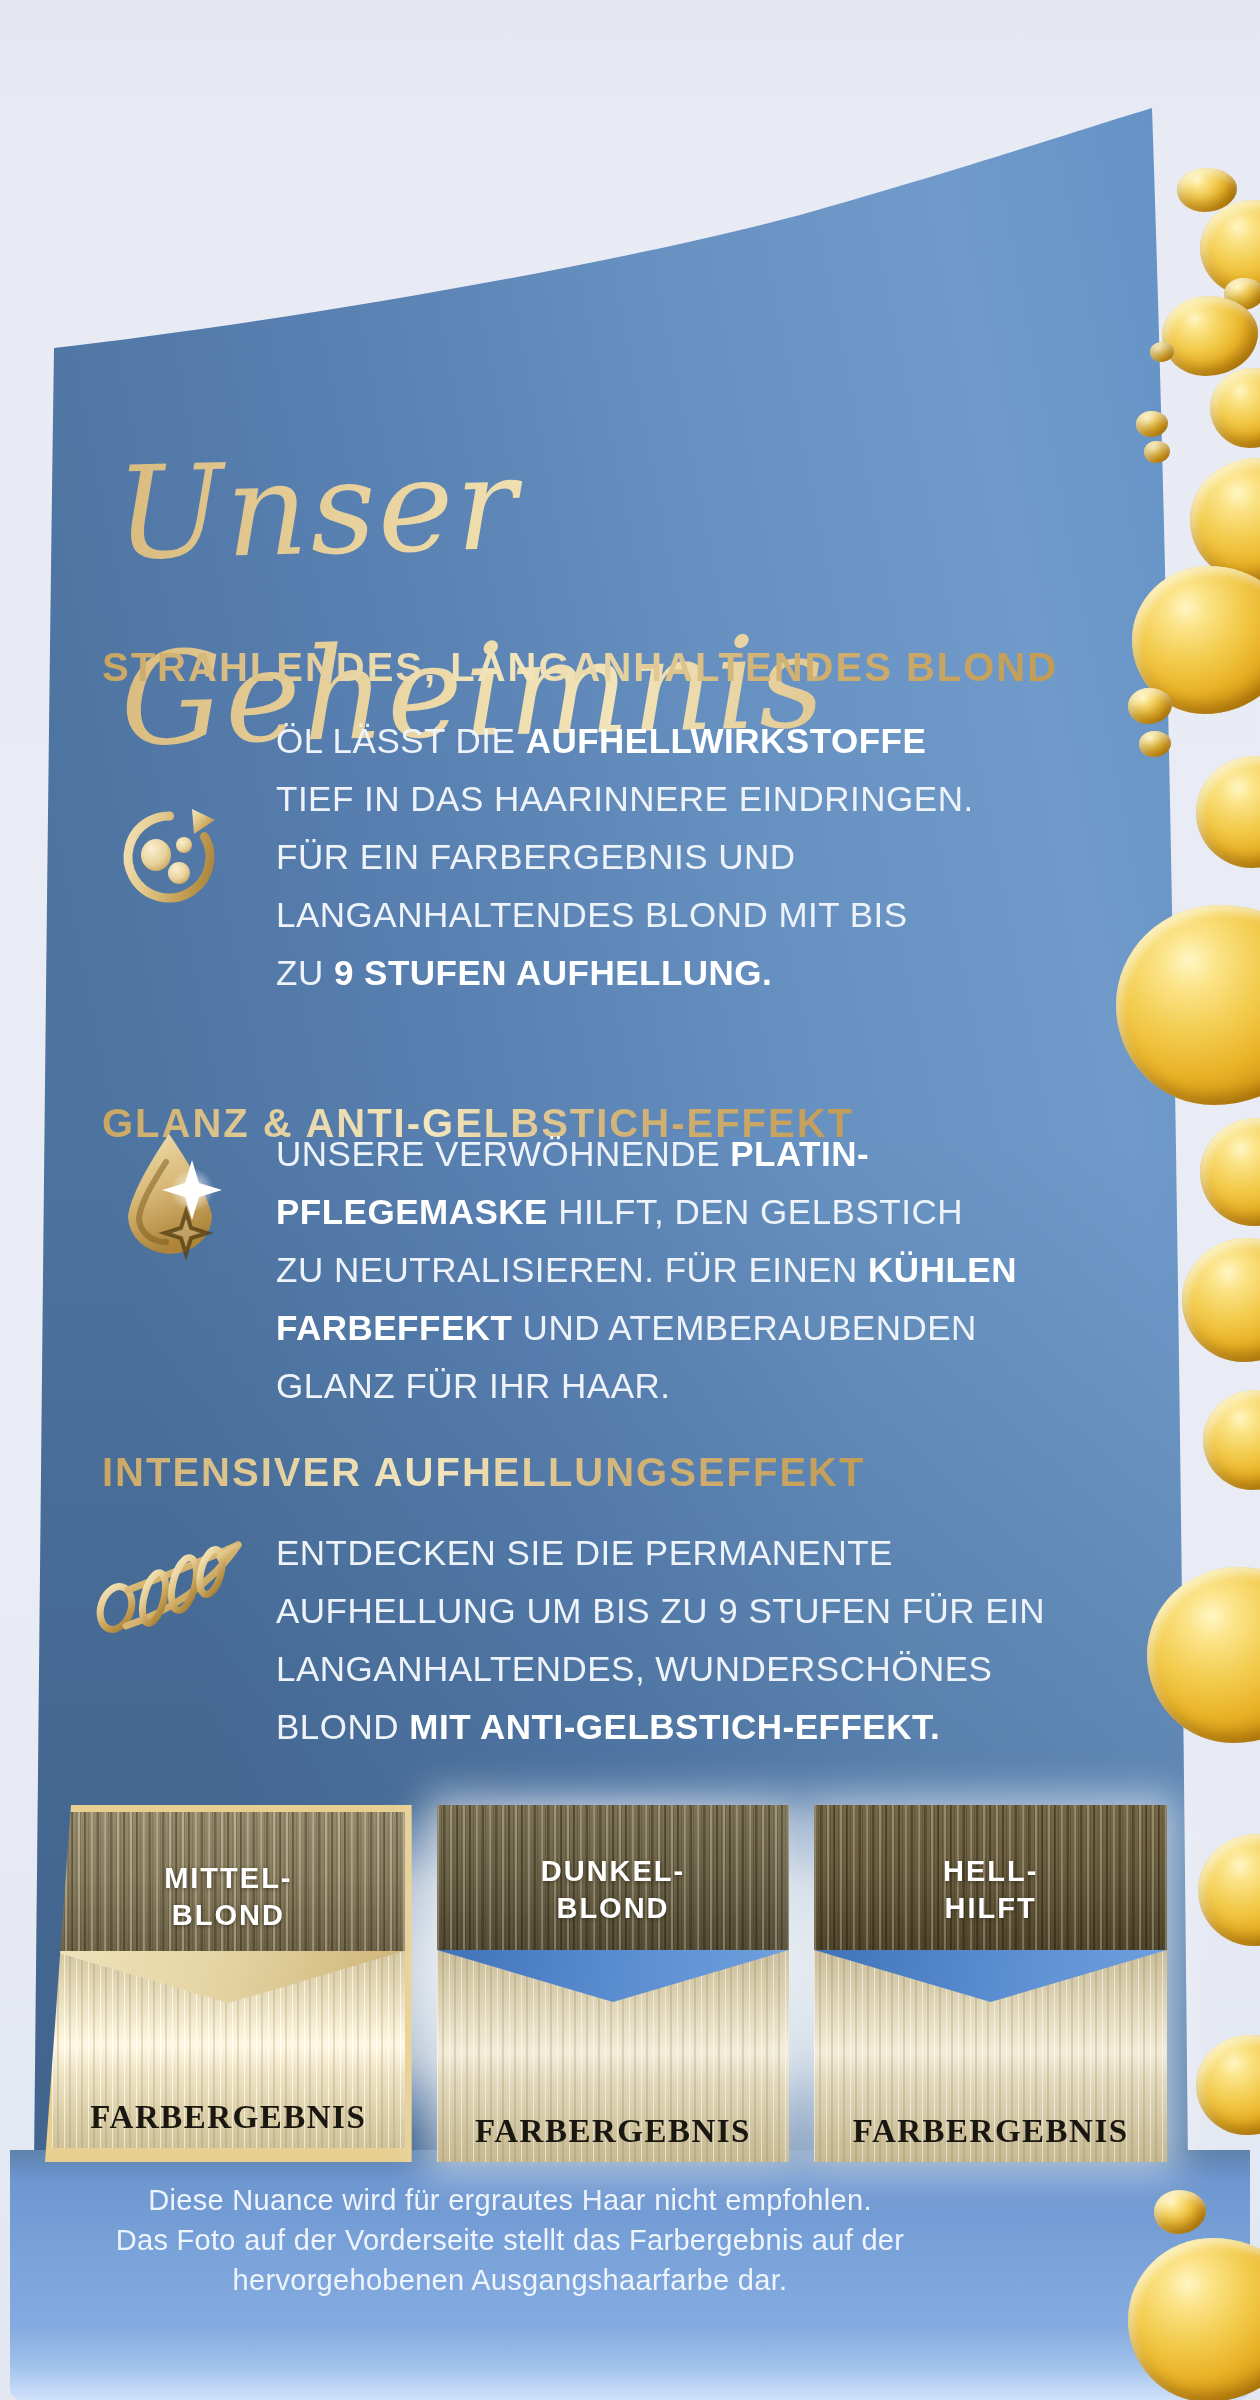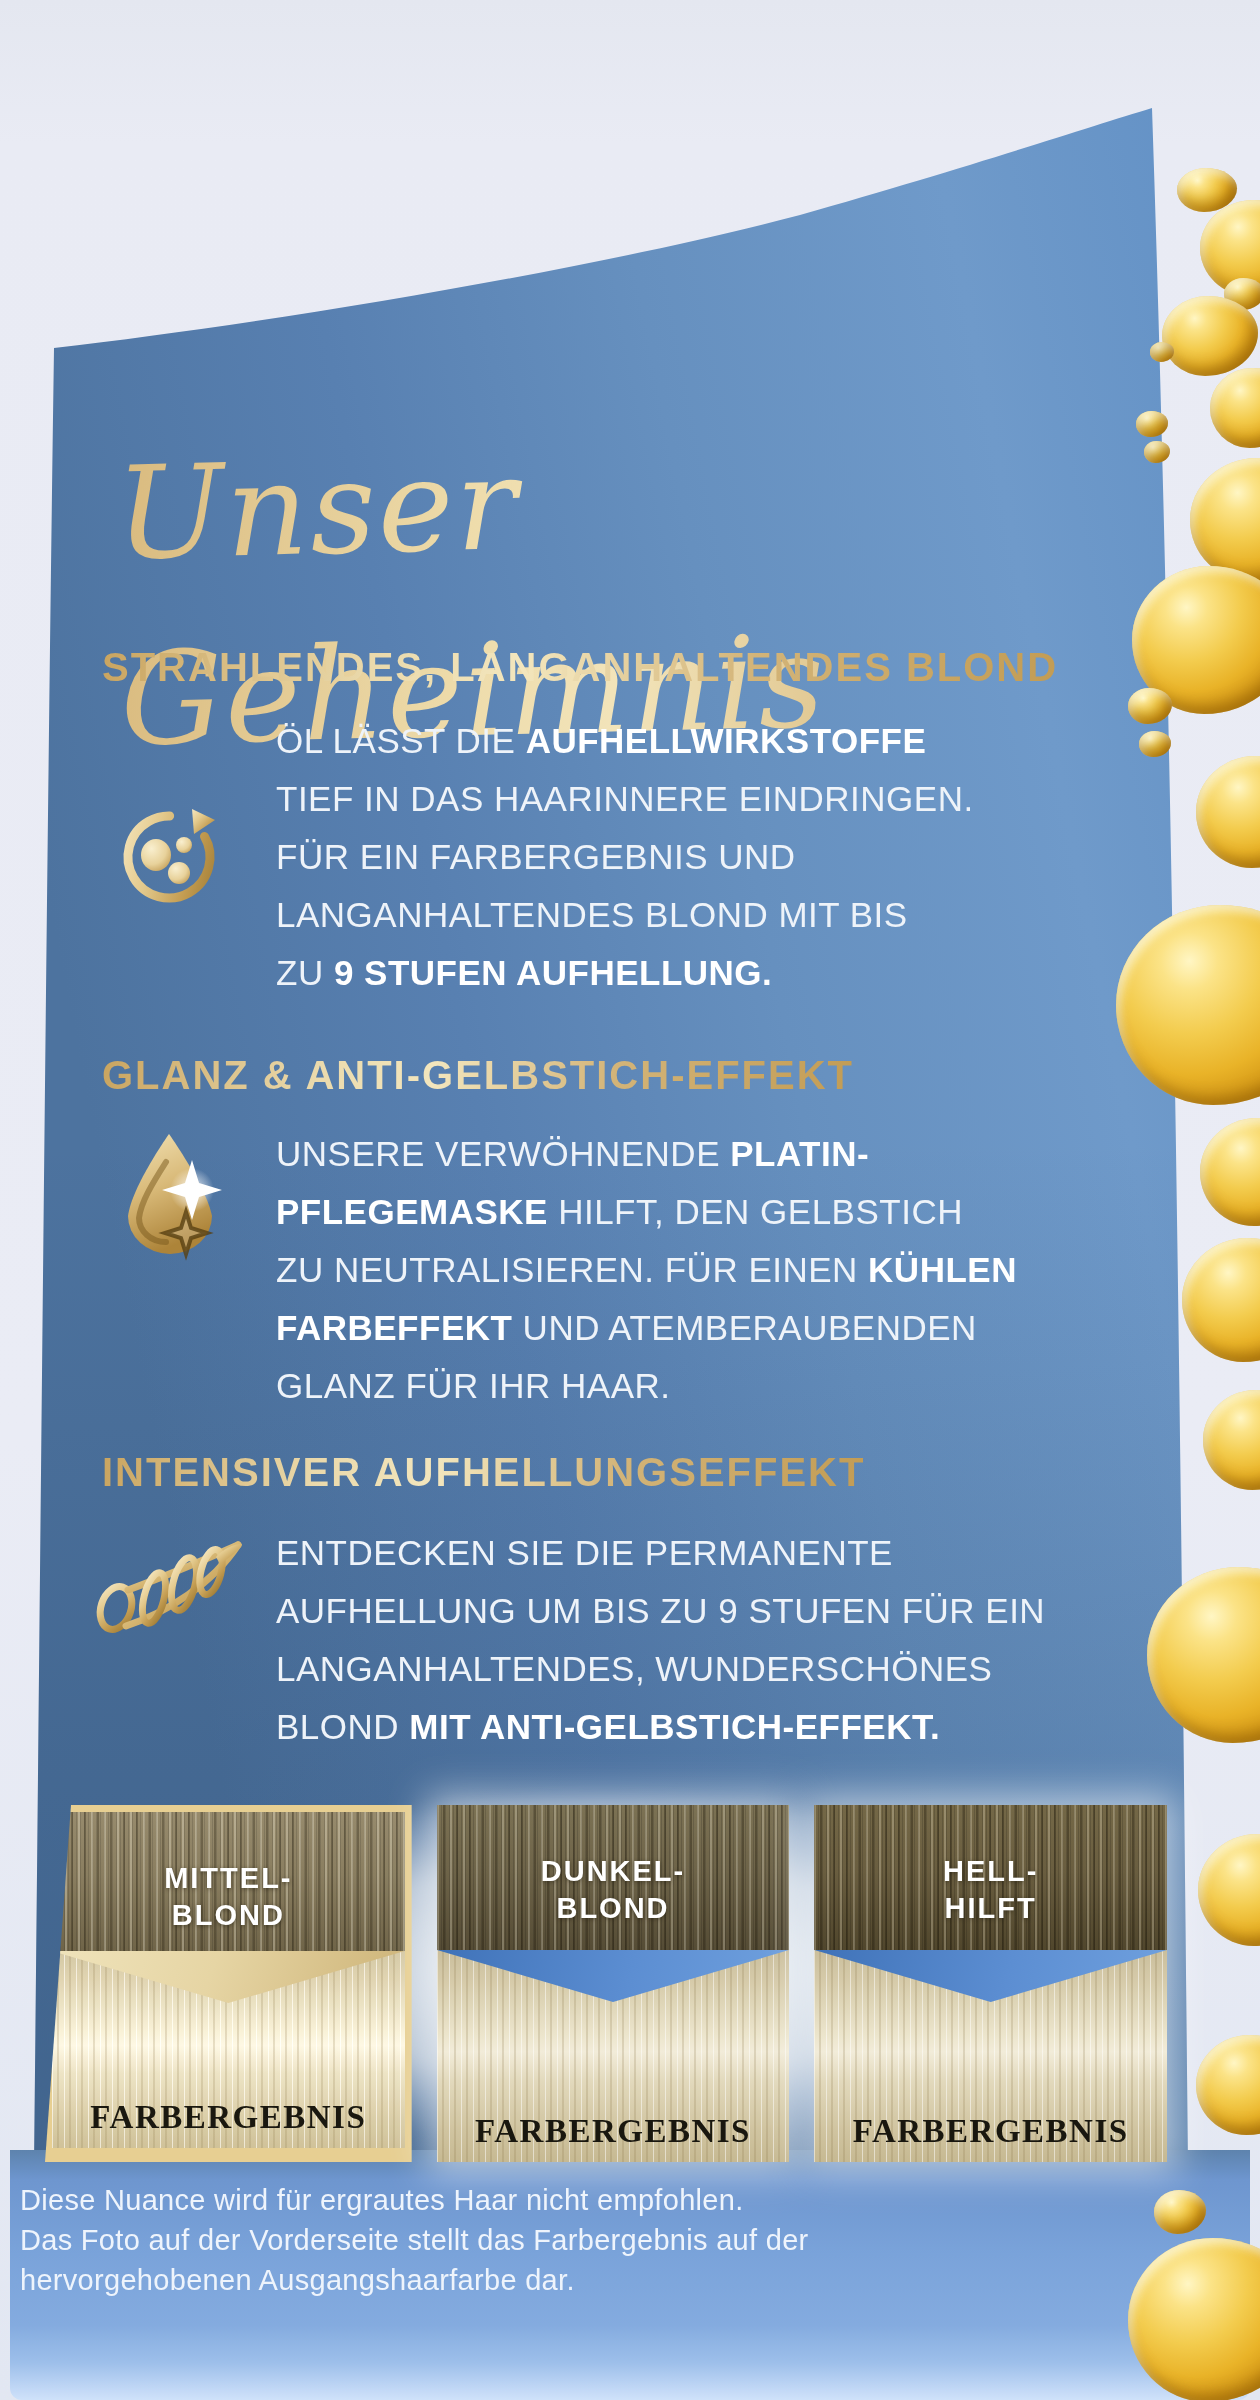--- a/index.html
+++ b/index.html
@@ -23,21 +23,21 @@
   
   .content{position:absolute;inset:0;z-index:4;}
   .gold-text{background:linear-gradient(97deg,#c9a45f 0%,#ead9ab 28%,#f3e6bd 44%,#d3b478 68%,#c29c54 100%);
         -webkit-background-clip:text;background-clip:text;color:transparent;}
   .script-title{position:absolute;left:118px;top:408px;width:1020px;
         font-family:"DejaVu Serif", serif;font-style:italic;font-weight:400;
         font-size:128px;line-height:1.45;letter-spacing:2px;transform:rotate(-1.5deg);
         background:linear-gradient(95deg,#d9ba7e 0%,#eedcab 35%,#f2e4ba 50%,#d8b97d 80%,#caa360 100%);
         -webkit-background-clip:text;background-clip:text;color:transparent;}
   .sec-heading{position:absolute;left:102px;font-size:40px;font-weight:700;letter-spacing:2px;white-space:nowrap;}
-  .h1{top:645px;} .h2{top:1053px;text-align:right;} .h3{top:1450px;}
+  .h1{top:645px;} .h2{top:1101px;text-align:right;} .h3{top:1450px;}
   .sec-body{position:absolute;left:276px;font-size:35px;line-height:58px;letter-spacing:.5px;color:#eef3f9;}
   .b1{top:712px;} .b2{top:1125px;} .b3{top:1524px;}
   .sec-body .line{white-space:pre;}
   .sec-body b{color:#ffffff;font-weight:700;}
   .icon{position:absolute;}
   .icon1{left:110px;top:800px;}
   .icon2{left:113px;top:1128px;}
   .icon3{left:92px;top:1532px;}
   
   .swatches{position:absolute;left:45px;top:1805px;width:1122px;height:357px;display:flex;gap:25px;z-index:5;}
@@ -67,21 +67,21 @@
   .chev{position:absolute;top:145px;left:0;right:0;height:52px;clip-path:polygon(0 0,100% 0,50% 100%);}
   .swatch.highlight .chev{top:139px;}
   .chev-gold{background:linear-gradient(110deg,#efe3bb 0%,#e6d5a4 45%,#cdb377 100%);}
   .chev-blue{background:linear-gradient(100deg,#3f72b8 0%,#5c8ed2 55%,#6fa0de 100%);}
   .swatch-label{position:absolute;top:48px;left:0;width:100%;text-align:center;color:#ffffff;
         font-weight:700;font-size:29px;letter-spacing:2px;line-height:37px;
         text-shadow:0 1px 4px rgba(40,35,20,.6);z-index:2;}
   .result-label{position:absolute;bottom:12px;left:0;width:100%;text-align:center;
         font-size:33px;font-weight:600;color:#19170f;letter-spacing:1.5px;}
   
-  .footnote{position:absolute;left:20px;top:2180px;width:980px;z-index:6;
+  .footnote{position:absolute;left:20px;top:2180px;width:980px;z-index:6;text-align:center;
         color:#eef4fc;font-size:29px;line-height:40px;font-weight:400;letter-spacing:.3px;}
 </style>
 </head>
 <body>
 
 <div class="page">
 
   <svg class="wave-svg" width="1260" height="2400" viewBox="0 0 1260 2400">
     <defs>
       <linearGradient id="blueGrad" x1="0" y1="0.35" x2="1" y2="0">

